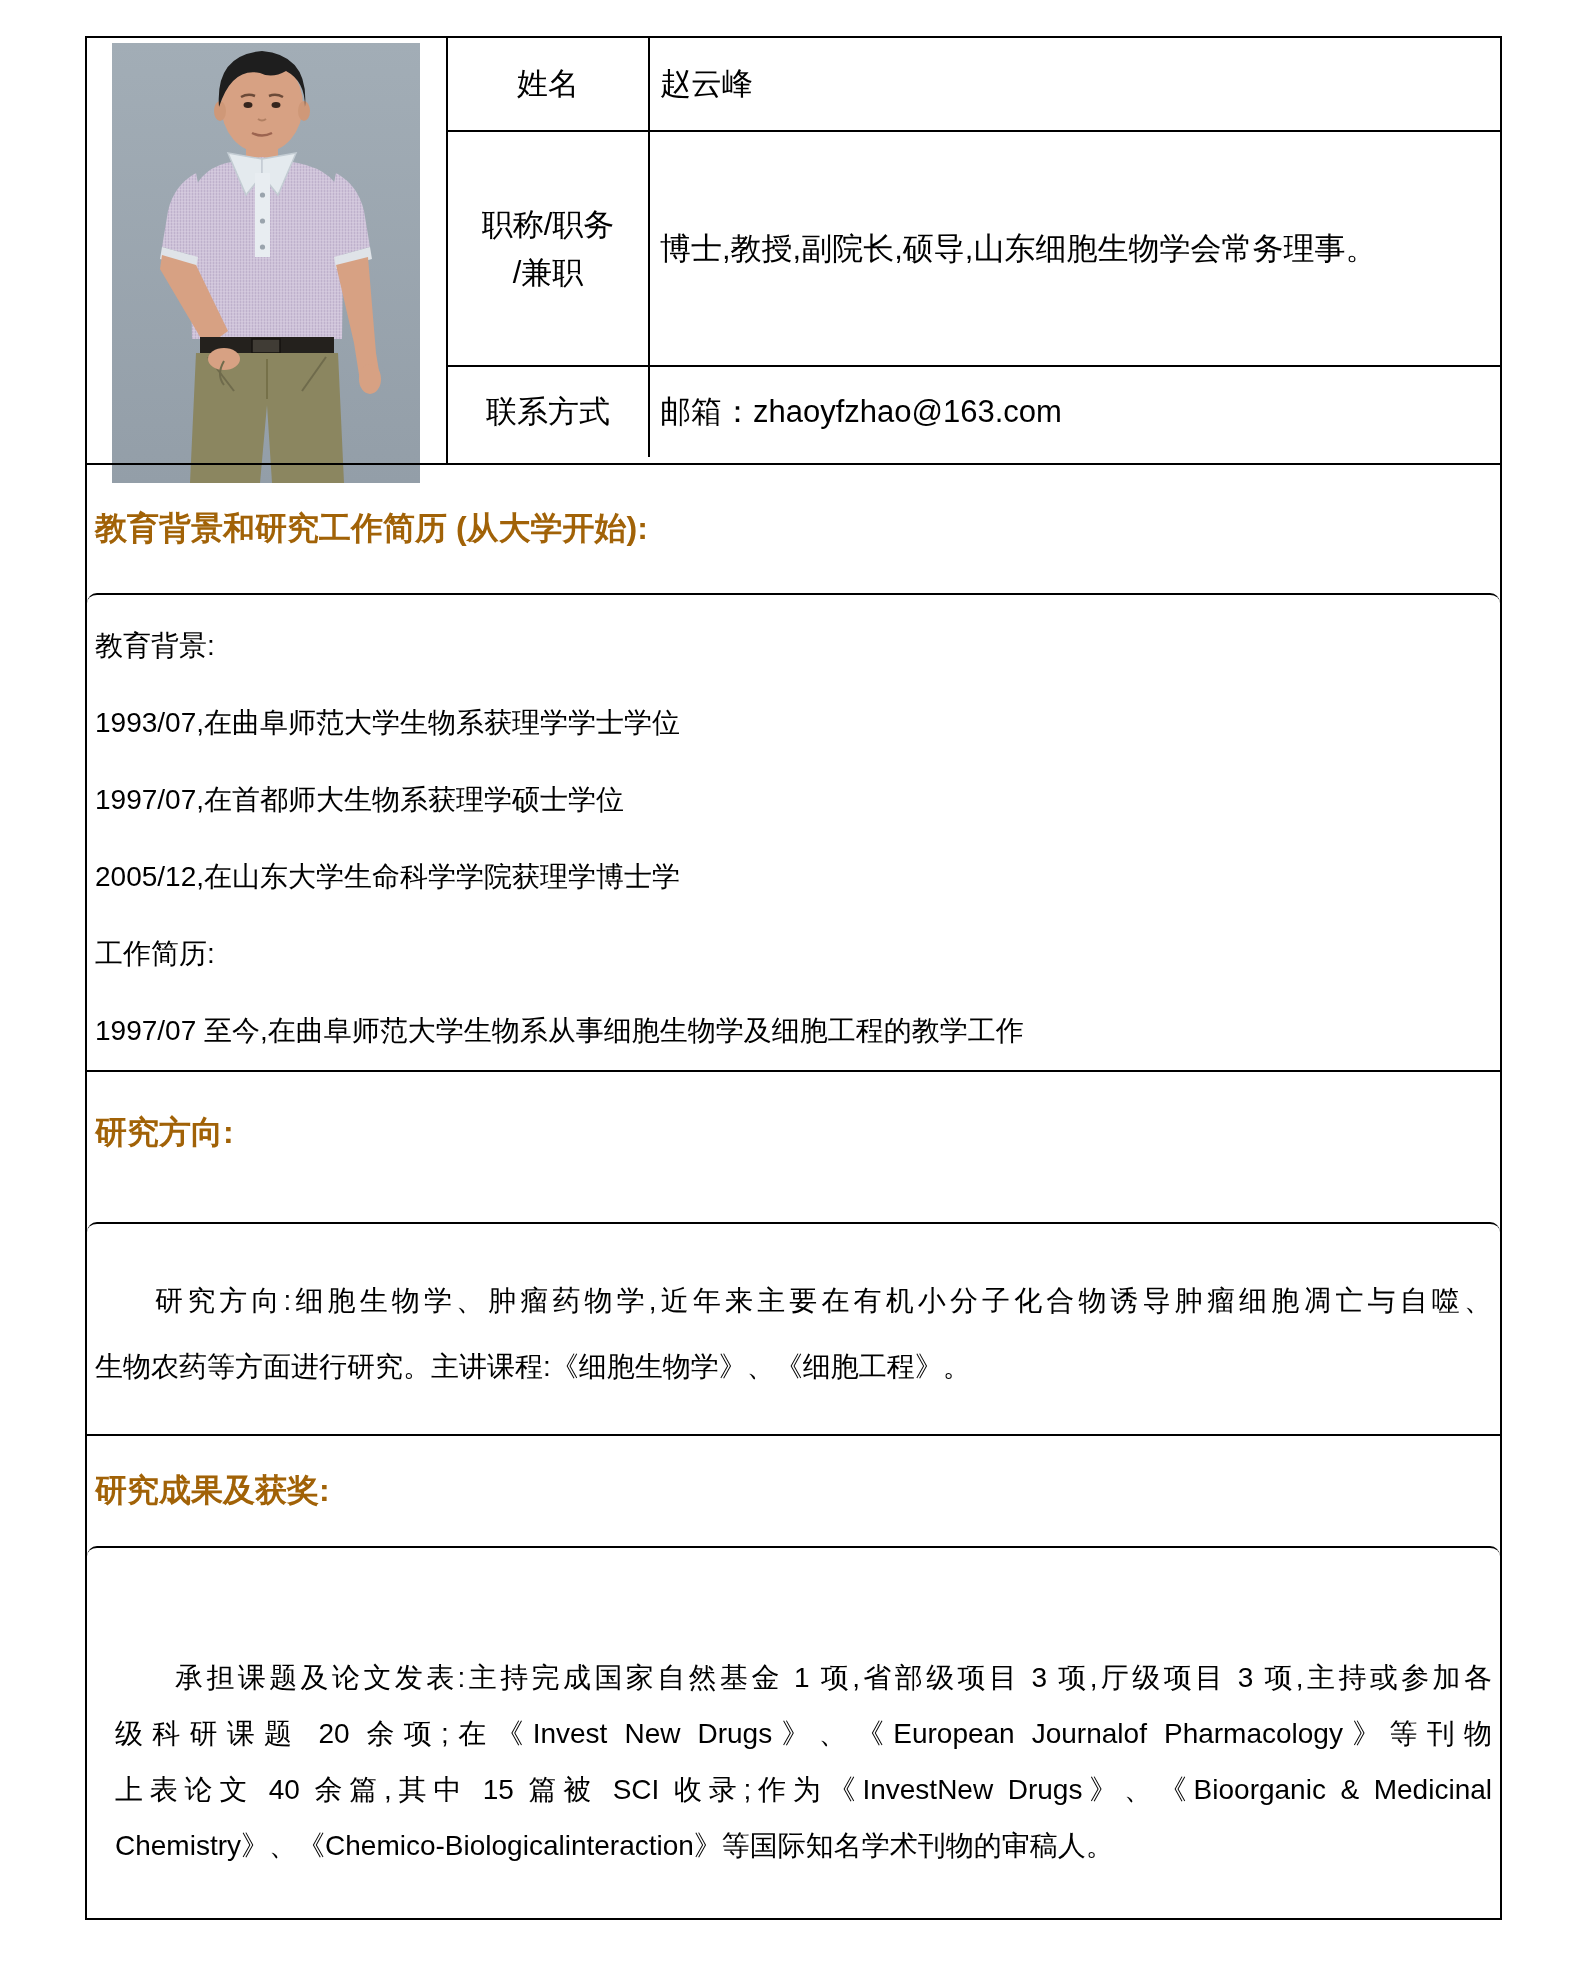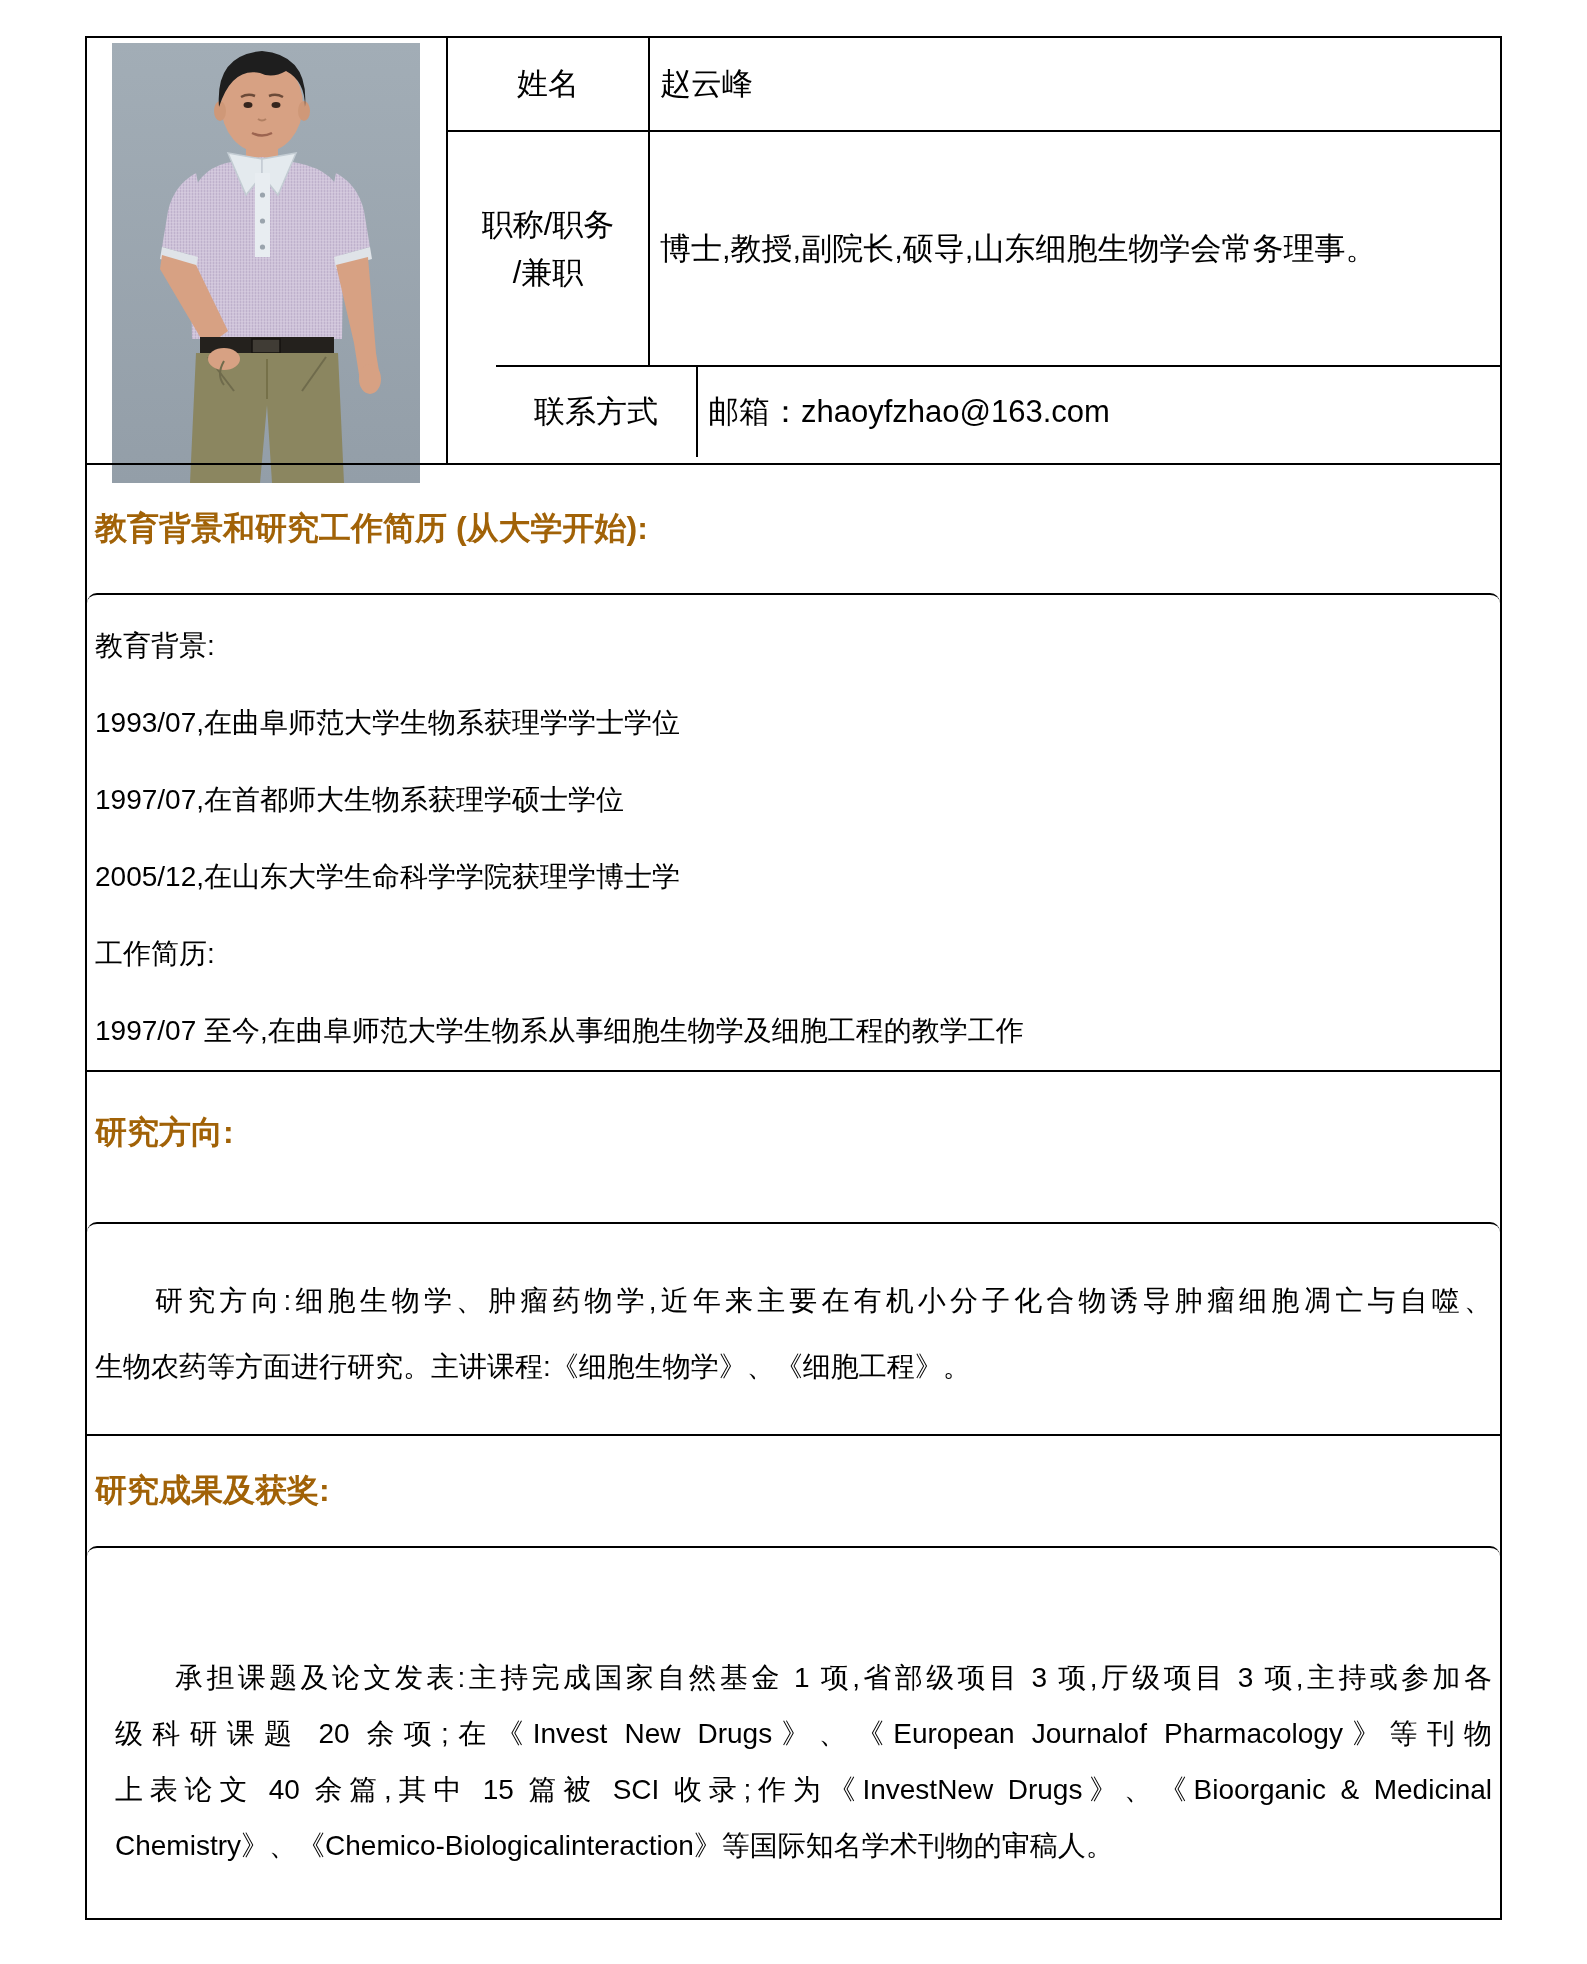--- a/index.html
+++ b/index.html
@@ -24,21 +24,21 @@
   .portrait {
     position: absolute; z-index: -1;
     left: 25px; top: 5px; width: 308px; height: 440px;
     display: block;
   }
   .info-col { flex: 1; display: flex; flex-direction: column; }
   .info-row { display: flex; }
   .info-row + .info-row { border-top: 2px solid #000; }
   .row-name { height: 92px; }
   .row-title { height: 235px; }
-  .row-contact { height: 92px; margin-left: 48px; }
+  .row-contact { height: 92px; }
   .label-cell {
     width: 202px; border-right: 2px solid #000;
     display: flex; flex-direction: column;
     align-items: center; justify-content: center;
     text-align: center; font-size: 31px; line-height: 48px;
   }
   .value-cell {
     flex: 1; display: flex; align-items: center;
     padding-left: 10px; font-size: 31px;
   }

